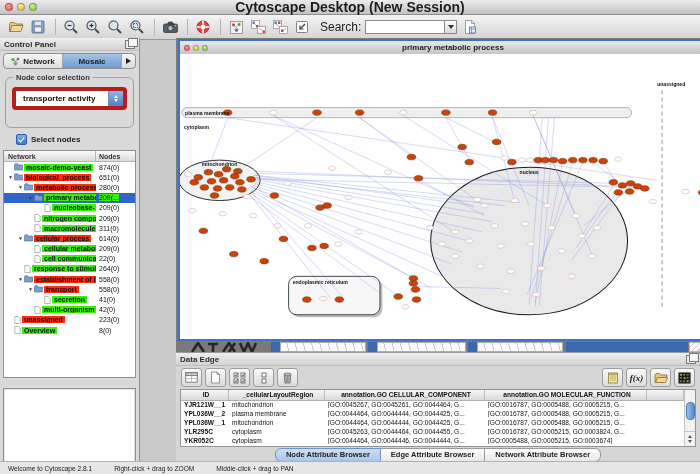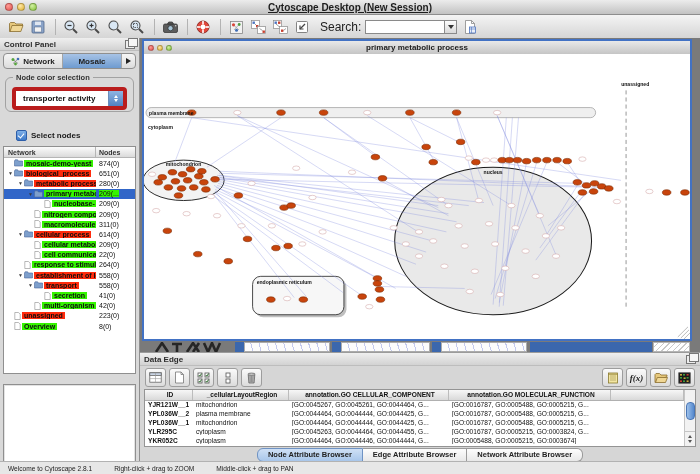--- a/index.html
+++ b/index.html
@@ -6,48 +6,48 @@
   body{width:700px;height:474px;font-family:"Liberation Sans",sans-serif;background:#c9c9c9;}
   #app{position:relative;width:700px;height:474px;overflow:hidden;background:#c9c9c9;font-size:8px;color:#111;}
 
   
   .titlebar{height:14px;background:linear-gradient(#ececec,#c2c2c2);border-bottom:1px solid #8d8d8d;position:relative;display:flex;align-items:center;}
   .lights{display:flex;gap:4px;margin-left:5px;z-index:2;}
   .light{width:8px;height:8px;border-radius:50%;border:1px solid rgba(0,0,0,.25);box-sizing:border-box;}
   .light.red{background:radial-gradient(circle at 35% 30%,#ff9d96,#e3514f);}
   .light.yellow{background:radial-gradient(circle at 35% 30%,#ffe9a8,#e0b131);}
   .light.green{background:radial-gradient(circle at 35% 30%,#d2f1a2,#84c238);}
-  .wtitle{position:absolute;left:0;right:0;text-align:center;font-weight:bold;font-size:10px;color:#1d1d1d;text-decoration:underline;}
+  .wtitle{position:absolute;left:0;right:0;text-align:center;font-weight:bold;font-size:14px;color:#1d1d1d;}
 
   
   .toolbar{height:24px;background:linear-gradient(#f4f4f4,#d4d4d4);border-bottom:1px solid #989898;display:flex;align-items:center;padding:0 6px;}
   .tbtn{width:20px;height:20px;display:flex;align-items:center;justify-content:center;margin-right:2px;}
   .sep{width:1px;height:16px;background:#b3b3b3;margin:0 5px;}
   .search-label{font-size:12px;color:#222;margin:0 4px 0 6px;}
   .search-box{display:flex;align-items:center;}
   .search-input{width:74px;height:12px;border:1px solid #8a8a8a;border-right:none;background:#fff;font-size:8px;padding:0 2px;outline:none;font-family:"Liberation Sans",sans-serif;}
   .search-drop{width:13px;height:14px;border:1px solid #8a8a8a;background:linear-gradient(#fdfdfd,#d9d9d9);display:flex;align-items:center;justify-content:center;box-sizing:border-box;}
   .tri-d{width:0;height:0;border-left:3px solid transparent;border-right:3px solid transparent;border-top:4px solid #333;}
 
   
-  .workspace{position:absolute;top:38px;left:0;right:0;bottom:12px;display:flex;}
+  .workspace{position:absolute;top:38px;left:0;right:0;bottom:12px;display:flex;gap:36px;}
 
   
   .cpanel{width:140px;background:#d9d9d9;border-right:1px solid #8f8f8f;box-sizing:border-box;display:flex;flex-direction:column;}
   .panel-h{height:12px;flex:none;display:flex;align-items:center;justify-content:space-between;padding:0 4px;font-size:8px;font-weight:bold;color:#2e2e2e;background:linear-gradient(#efefef,#d2d2d2);border-bottom:1px solid #bdbdbd;}
   .float-ico{width:8px;height:7px;border:1px solid #777;background:#eee;position:relative;}
   .float-ico:before{content:"";position:absolute;left:2px;top:-3px;width:8px;height:7px;border:1px solid #777;background:#f6f6f6;}
 
   .cp-tabs{margin:2px 3px 0;display:flex;height:14px;border:1px solid #8f8f8f;border-radius:4px;background:linear-gradient(#f6f6f6,#dcdcdc);overflow:hidden;flex:none;}
   .cp-tab{flex:1;display:flex;align-items:center;justify-content:center;gap:3px;font-weight:bold;font-size:8px;color:#222;border-right:1px solid #a5a5a5;}
   .cp-tab.sel{background:linear-gradient(#a7c3e6,#6e9bd0);}
   .cp-tab-more{width:13px;display:flex;align-items:center;justify-content:center;}
   .tri-r{width:0;height:0;border-top:3.5px solid transparent;border-bottom:3.5px solid transparent;border-left:5px solid #222;}
 
-  .gbox{margin:8px 5px 12px;border:1px solid #a2a2a2;border-radius:6px;padding:9px 6px 1px;position:relative;flex:none;}
+  .gbox{margin:8px 5px 0;border:1px solid #a2a2a2;border-radius:6px;padding:9px 6px 17px;position:relative;flex:none;}
   .gbox-label{position:absolute;top:-5px;left:7px;background:#d9d9d9;padding:0 3px;font-size:7.5px;font-weight:bold;color:#333;}
   .combo{height:15px;border:4px solid #b91c1c;border-radius:4px;background:#fff;display:flex;align-items:center;overflow:hidden;font-weight:bold;}
   .combo-val{flex:1;padding-left:7px;font-size:8px;color:#111;white-space:nowrap;}
   .combo-btn{width:14px;height:15px;background:linear-gradient(#8fb4e2,#5181c2);display:flex;flex-direction:column;align-items:center;justify-content:center;gap:1px;border-left:1px solid #6b8cba;}
   .tri-u-s{width:0;height:0;border-left:2.5px solid transparent;border-right:2.5px solid transparent;border-bottom:3px solid #fff;}
   .tri-d-s{width:0;height:0;border-left:2.5px solid transparent;border-right:2.5px solid transparent;border-top:3px solid #fff;}
 
   .cb-row{display:flex;align-items:center;gap:4px;margin:6px 0 0 16px;flex:none;}
   .cbx{width:9px;height:9px;border-radius:2px;background:linear-gradient(#7fb0e8,#3d79c9);border:1px solid #2d5ea9;position:relative;}
   .cbx:before{content:"";position:absolute;left:2px;top:1px;width:3px;height:5px;border:solid #fff;border-width:0 1.4px 1.4px 0;transform:rotate(40deg);}

